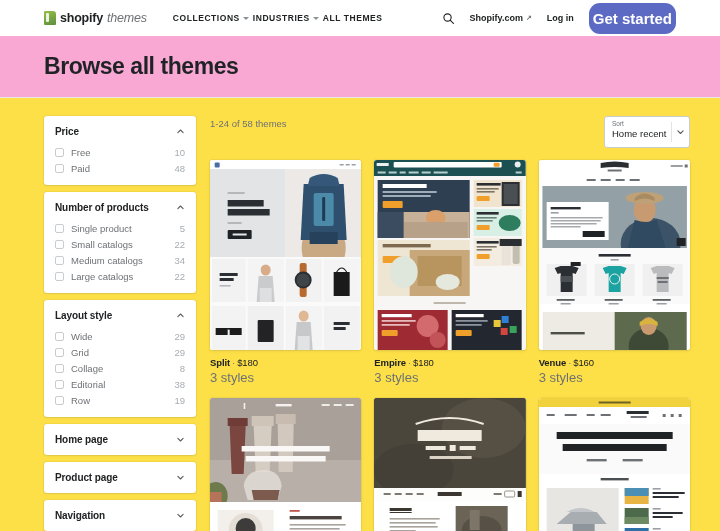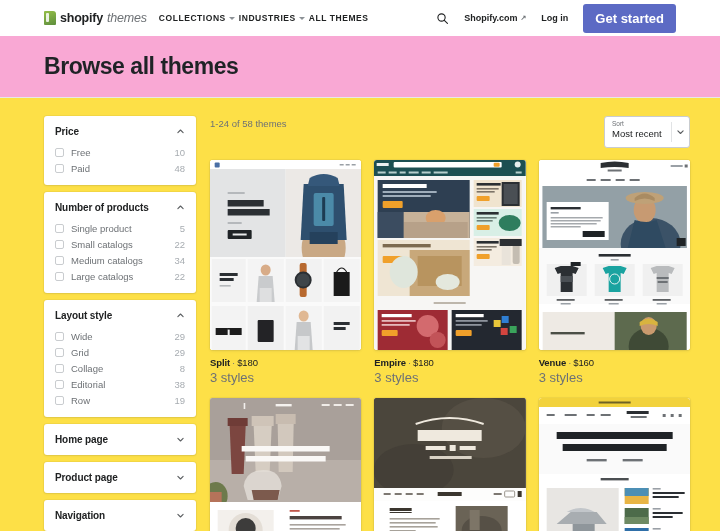--- a/index.html
+++ b/index.html
@@ -13,21 +13,21 @@
 
   
   .header {
     height: 36px;
     background: #ffffff;
     display: flex;
     align-items: center;
     padding: 0 44px;
     position: relative;
   }
-  .logo { display: flex; align-items: center; gap: 4px; margin-right: 12px; }
+  .logo { display: flex; align-items: center; gap: 4px; margin-right: 26px; }
   .logo-bag {
     width: 12px; height: 14px;
     background: linear-gradient(160deg, #95bf47 0%, #5e8e3e 100%);
     border-radius: 1px 3px 1px 1px;
     position: relative;
   }
   .logo-bag::after{
     content:""; position:absolute; left:2px; top:2px; width:3px; height:9px;
     background:#ffffff; opacity:.85; border-radius:1px;
   }
@@ -51,22 +51,22 @@
     margin-left: auto; display: flex; align-items: center; gap: 15px;
   }
   .search-icon { width: 13px; height: 13px; cursor: pointer; display:block; }
   .hr-link {
     font-size: 9px; color: #202223; font-weight: 600; cursor: pointer; white-space: nowrap;
     display: flex; align-items: center; gap: 3px;
   }
   .ext-arrow { font-size: 7px; color: #6d7175; }
   .btn-primary {
     background: #5c6ac4; color: #ffffff;
-    font-size: 13px; font-weight: 600;
-    padding: 7px 12px; border-radius: 3px; border: none;
+    font-size: 15px; font-weight: 600;
+    padding: 7px 4px; border-radius: 11px; border: none;
     cursor: pointer; white-space: nowrap;
   }
 
   
   .hero {
     height: 62px;
     background: #f9a8d4;
     padding: 0 44px;
     display: flex; align-items: center;
     border-bottom: 1px solid #e6e8ea;
@@ -328,21 +328,21 @@
       </div>
     </div>
 
   </aside>
 
   <section class="main">
     <div class="main-top">
       <div class="result-count">1-24 of 58 themes</div>
       <div class="sort-select">
         <div class="sort-label">Sort</div>
-        <div class="sort-value">Most recent</div>
+        <div class="sort-value">Home recent</div>
         <div class="sort-divider"></div>
         <svg class="sort-chev" viewBox="0 0 12 12">
           <polyline points="2.5,4.5 6,8 9.5,4.5" fill="none" stroke="#5c5f62" stroke-width="1.5" stroke-linecap="round" stroke-linejoin="round"></polyline>
         </svg>
       </div>
     </div>
 
     <div class="grid">
 
       <div class="card">

